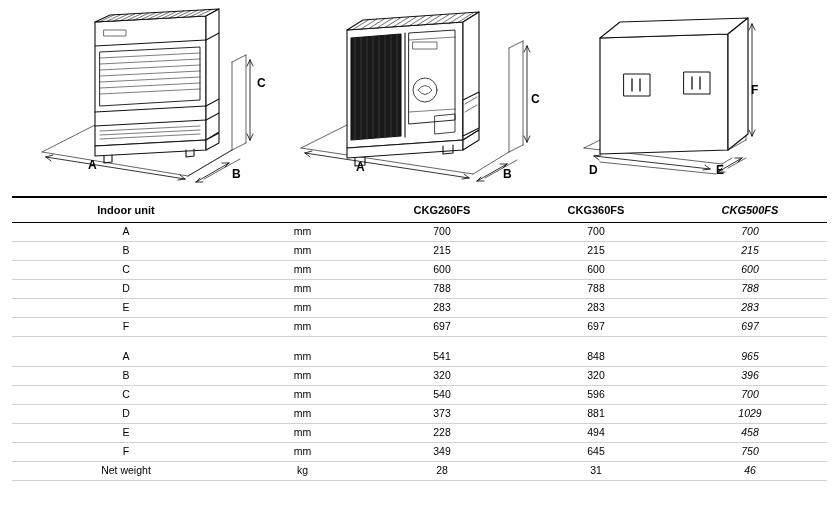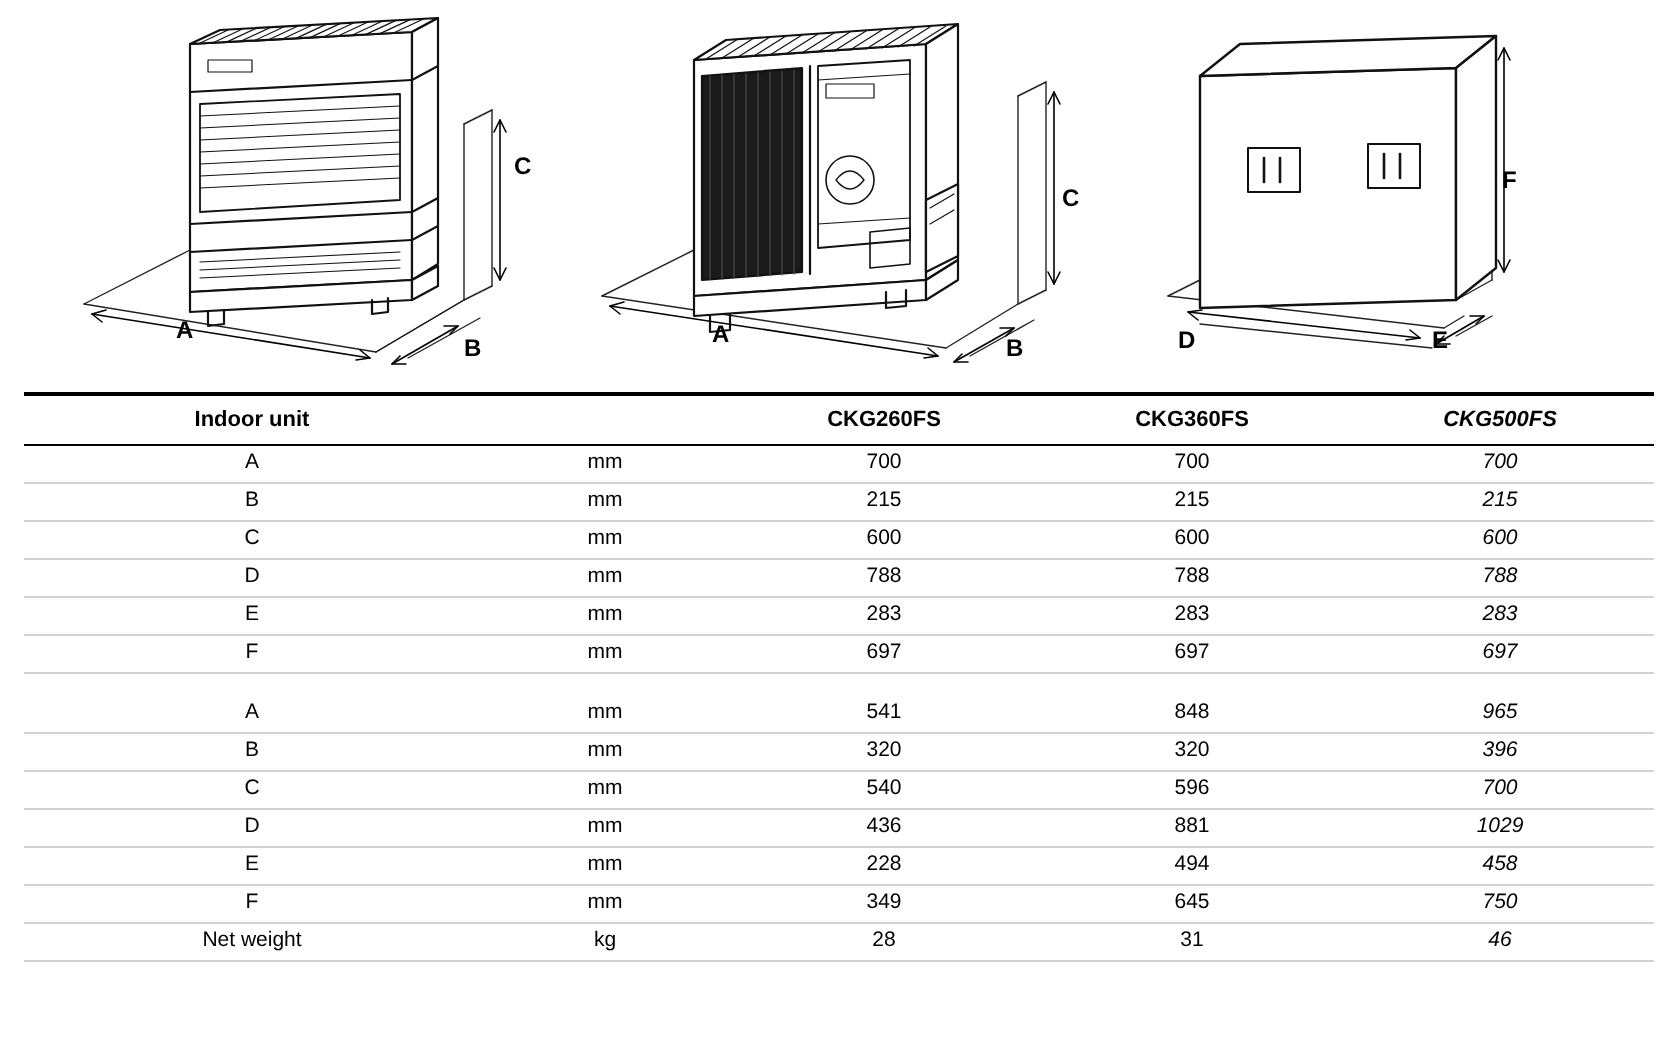--- a/index.html
+++ b/index.html
@@ -396,21 +396,21 @@
         <tr>
           <td class="c-name">C</td>
           <td class="c-unit">mm</td>
           <td class="c-v1">540</td>
           <td class="c-v2">596</td>
           <td class="c-v3">700</td>
         </tr>
         <tr>
           <td class="c-name">D</td>
           <td class="c-unit">mm</td>
-          <td class="c-v1">436</td>
+          <td class="c-v1">373</td>
           <td class="c-v2">881</td>
           <td class="c-v3">1029</td>
         </tr>
         <tr>
           <td class="c-name">E</td>
           <td class="c-unit">mm</td>
           <td class="c-v1">228</td>
           <td class="c-v2">494</td>
           <td class="c-v3">458</td>
         </tr>

